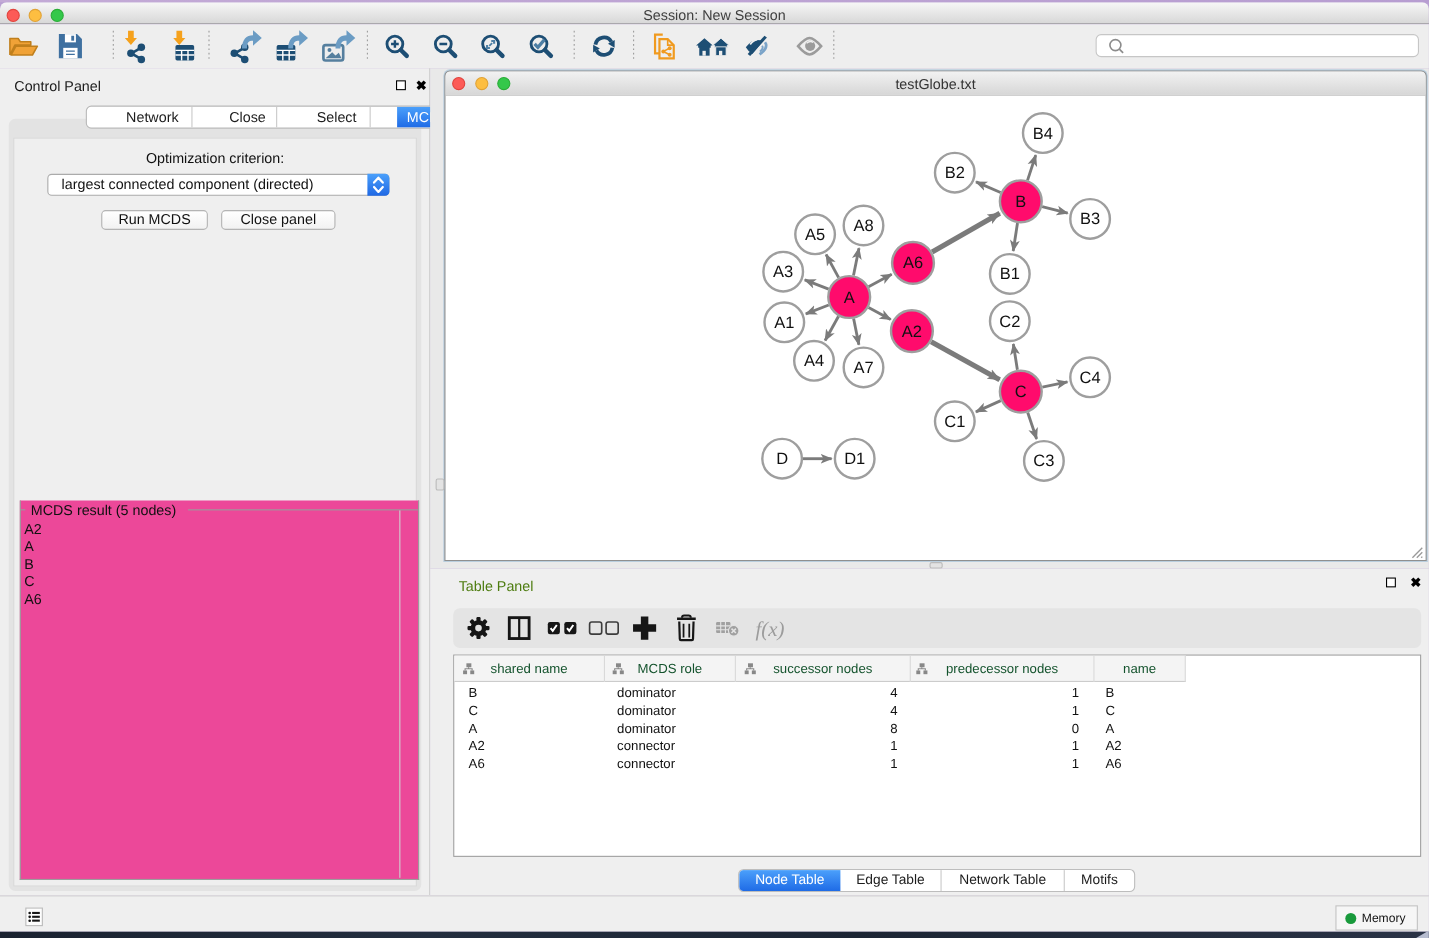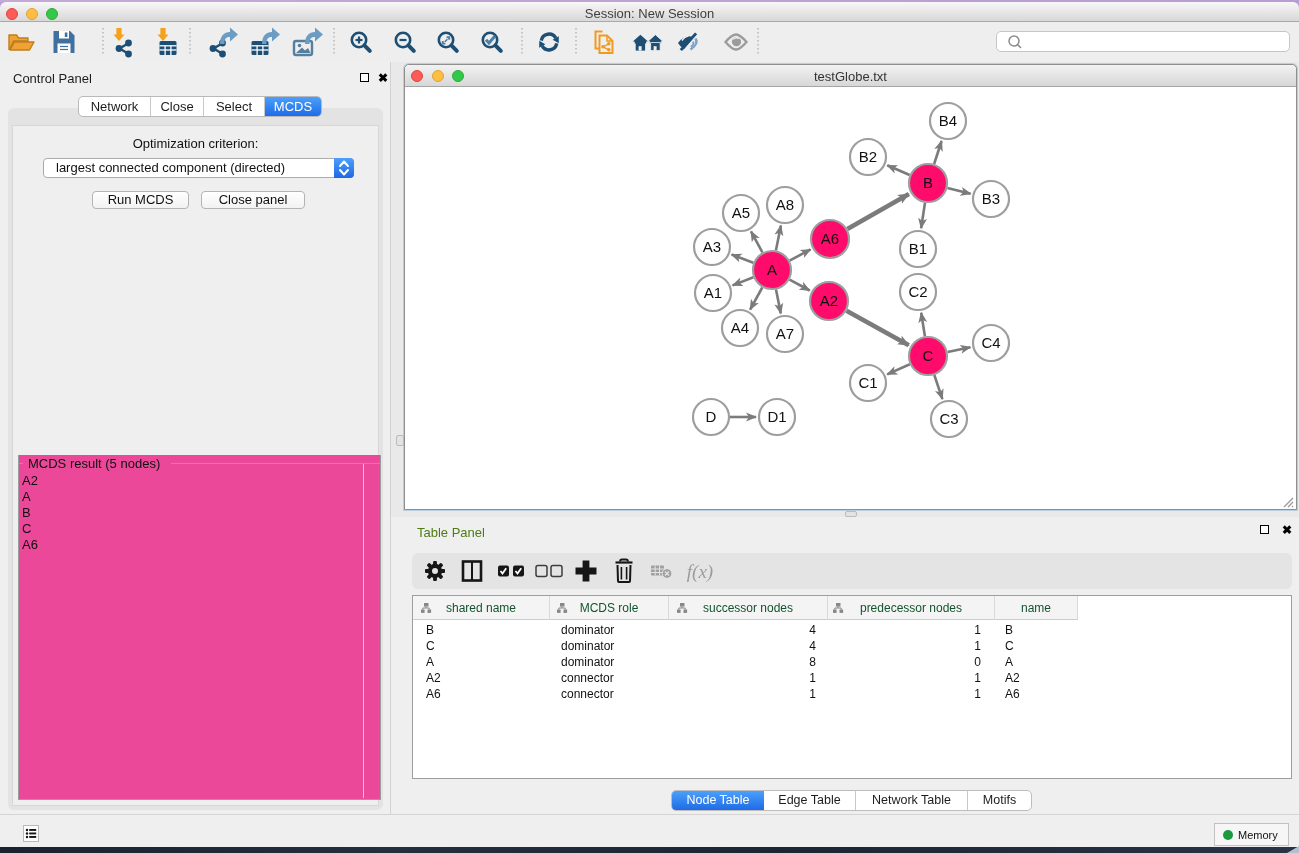--- a/index.html
+++ b/index.html
@@ -17,21 +17,21 @@
 .searchbox { position:absolute; left:996px; top:9px; width:294px; height:21px; background:#fff;
   border:1px solid #c6c6c6; border-radius:5px; }
 
 .leftpanel { position:absolute; left:0; top:62px; width:391px; height:752px; background:#efefef; border-right:1px solid #d2d2d2;}
 .cp-title { position:absolute; left:13px; top:9px; font-size:13px; color:#1c1c1c; }
 .winbtn-sq { position:absolute; width:9px; height:9px; border:1.5px solid #000; background:#fff; }
 .winbtn-x { position:absolute; font-size:12px; font-weight:bold; color:#000; line-height:9px;}
 .tabbox { position:absolute; left:8px; top:46px; width:375px; height:702px; background:#e3e3e3; border-radius:6px; }
 .tabbox-inner { position:absolute; left:4px; top:17px; width:367px; height:681px; background:#efefef; border:1px solid #d7d7d7; }
 .seg { position:absolute; display:flex; background:#fff; border:1px solid #b9b9b9; border-radius:5px; overflow:hidden; }
-.seg > div { font-size:13px; color:#1c1c1c; text-align:center; line-height:19px; border-right:1px solid #c9c9c9; }
+.seg > div { font-size:13px; color:#1c1c1c; text-align:center; line-height:19px; border-right:1px solid #c9c9c9;margin-left:24px; }
 .seg > div:last-child { border-right:none; }
 .seg > .on { background:linear-gradient(#4ba0fb,#1f6be6); color:#fff; border-right:none; }
 .opt-label { position:absolute; left:0; top:74px; width:391px; text-align:center; font-size:13px; color:#111; }
 .dropdown { position:absolute; left:43px; top:96px; width:311px; height:20px; background:#fff;
   border:1px solid #ababab; border-radius:4px; font-size:13px; color:#111; line-height:18px; }
 .dd-btn { position:absolute; right:-1px; top:-1px; width:20px; height:20px; border-radius:0 4px 4px 0;
   background:linear-gradient(#4ba0fb,#1f68e4); }
 .btn { position:absolute; height:18px; background:linear-gradient(#ffffff,#f2f2f2); border:1px solid #b4b4b4;
   border-radius:4px; font-size:13px; color:#111; text-align:center; line-height:16px; }
 .mcds-box { position:absolute; left:18px; top:393px; width:363px; height:345px; background:#ec4899;

